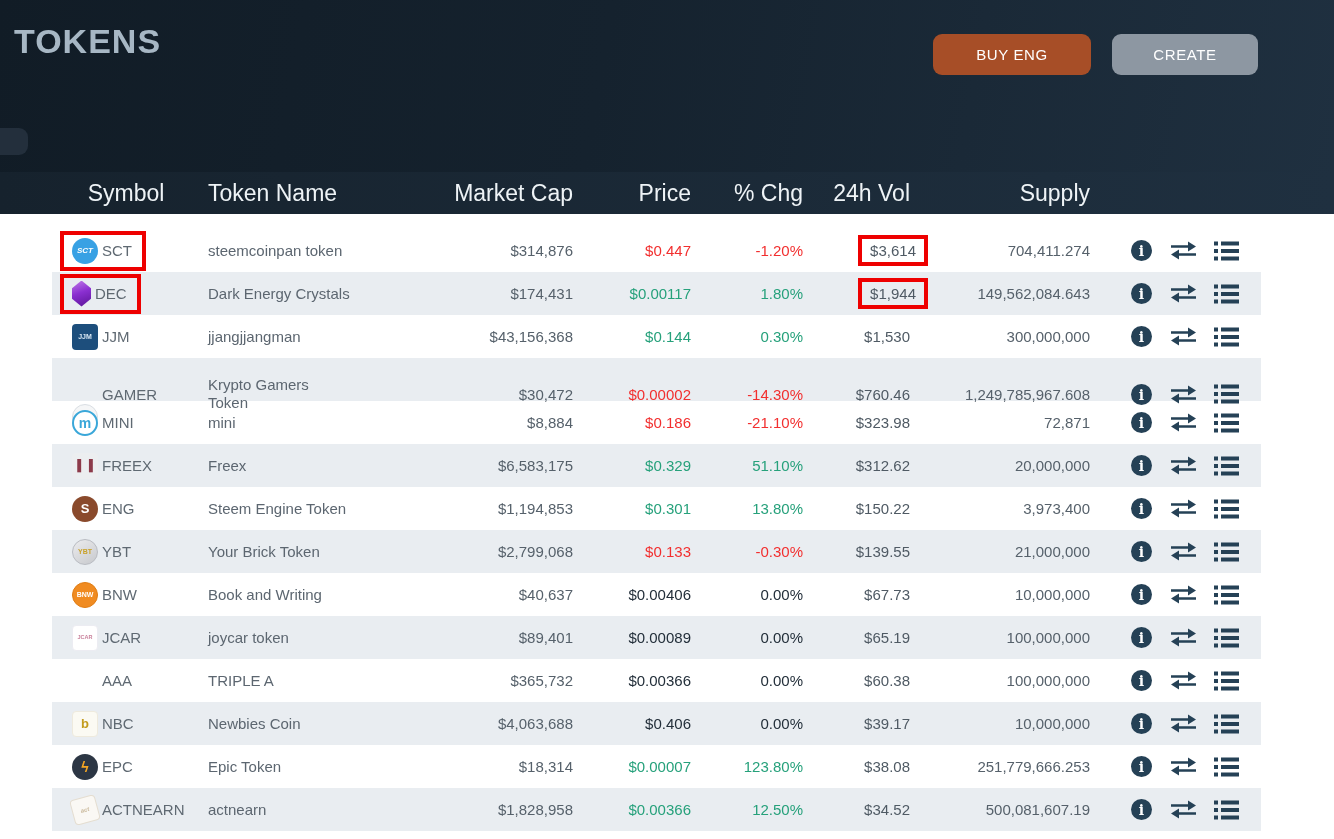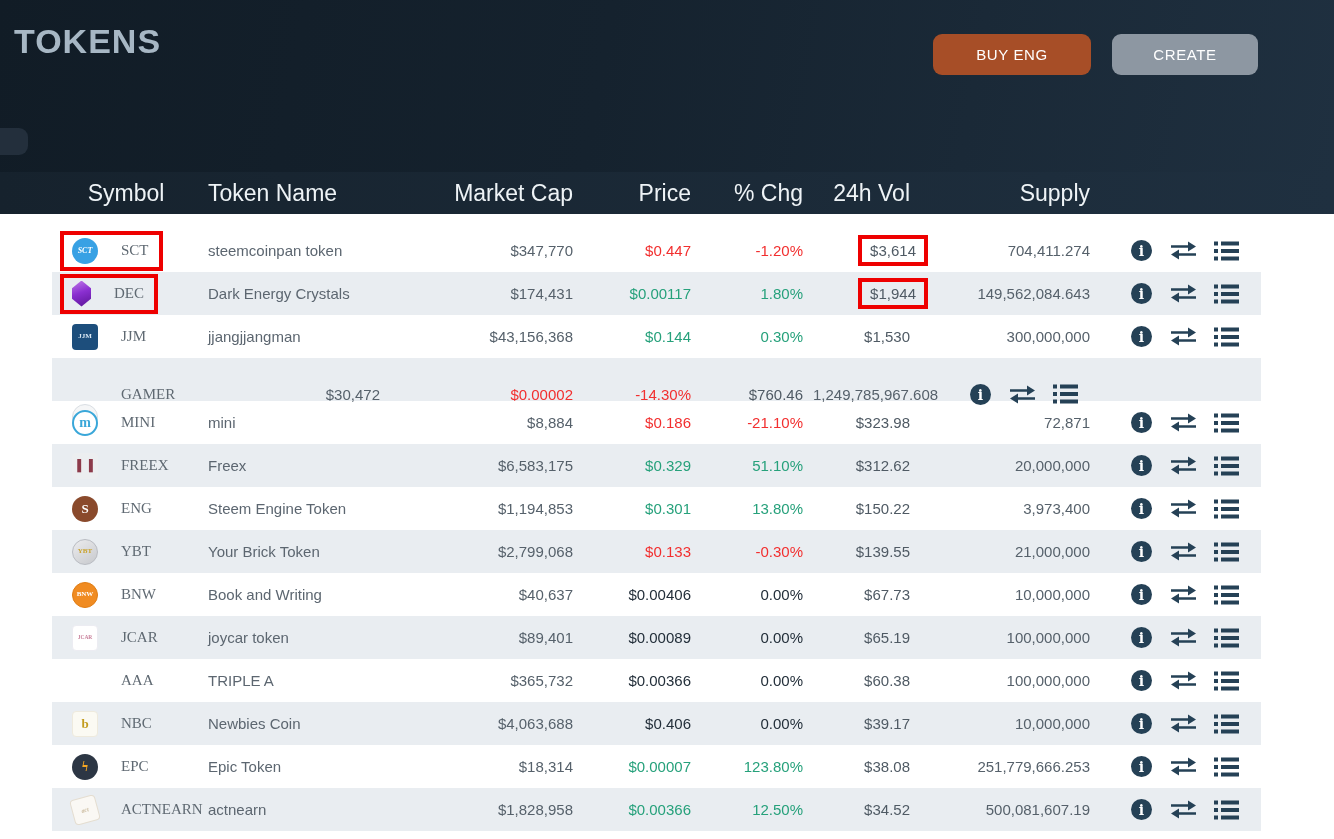--- a/index.html
+++ b/index.html
@@ -57,21 +57,21 @@
   .thead-grid { margin-left:52px; width:1209px; height:42px; color:#eef3f6; font-size:23px; font-weight:500; }
   .h-sym  { text-align:center; }
   .h-name { padding-left:8px; }
   .h-num  { text-align:right; padding-right:10px; }
 
   
   .table { position:absolute; left:52px; top:214px; width:1209px; padding-top:15px; }
   .row { height:43px; font-size:15px; color:#5c6670; }
   .row:nth-child(even) { background:#e9edf1; }
   .c-sym { display:flex; align-items:center; padding-left:20px; }
-  .sym-wrap { display:inline-flex; align-items:center; gap:23px;font-family:Liberation Serif, serif; }
+  .sym-wrap { display:inline-flex; align-items:center; gap:4px; }
   .row.hl .sym-wrap {
     border:4px solid var(--annotation,#ee0000);
     padding:3px 10px 3px 8px; margin:-7px 0 -7px -12px;
   }
   .sym-label { color:#5f6972; }
   .c-name { padding-left:8px; white-space:pre-line; line-height:18px; }
   .c-num { text-align:right; padding-right:10px; }
   .c-mcap, .c-supply { color:#56616b; }
   .c-vol { color:#4f5a64; }
   .vol-wrap { display:inline-block; }
@@ -123,21 +123,21 @@
 
 <div class="table">
   <div class="row grid-cols hl">
     <div class="cell c-sym">
       <span class="sym-wrap">
         <span class="ticon" style="background: rgb(56, 161, 228); color: rgb(255, 255, 255); font-size: 8px; font-style: italic; border-radius: 50%;">SCT</span>
         <span class="sym-label">SCT</span>
       </span>
     </div>
     <div class="cell c-name">steemcoinpan token</div>
-    <div class="cell c-num c-mcap">$347,770</div>
+    <div class="cell c-num c-mcap">$314,876</div>
     <div class="cell c-num c-price d-down">$0.447</div>
     <div class="cell c-num c-chg d-down">-1.20%</div>
     <div class="cell c-num c-vol">
       <span class="vol-wrap">$3,614</span>
     </div>
     <div class="cell c-num c-supply">704,411.274</div>
     <div class="cell c-actions">
       <span class="act">
         <svg width="23" height="23" viewBox="0 0 23 23">
           <circle cx="11.5" cy="11.5" r="10.5" fill="#254156"></circle>
@@ -245,20 +245,22 @@
     </div>
   </div>
 
   <div class="row grid-cols">
     <div class="cell c-sym">
       <span class="sym-wrap">
         <span class="ticon" style="background: rgb(245, 246, 247); color: rgb(183, 192, 201); font-size: 8px; border: 1px solid rgb(217, 222, 227); border-radius: 50%; margin-top: 46px;">KG</span>
         <span class="sym-label">GAMER</span>
       </span>
     </div>
+    <div class="cell c-name">Krypto Gamers
+Token</div>
     <div class="cell c-num c-mcap">$30,472</div>
     <div class="cell c-num c-price d-down">$0.00002</div>
     <div class="cell c-num c-chg d-down">-14.30%</div>
     <div class="cell c-num c-vol">
       <span class="vol-wrap">$760.46</span>
     </div>
     <div class="cell c-num c-supply">1,249,785,967.608</div>
     <div class="cell c-actions">
       <span class="act">
         <svg width="23" height="23" viewBox="0 0 23 23">

